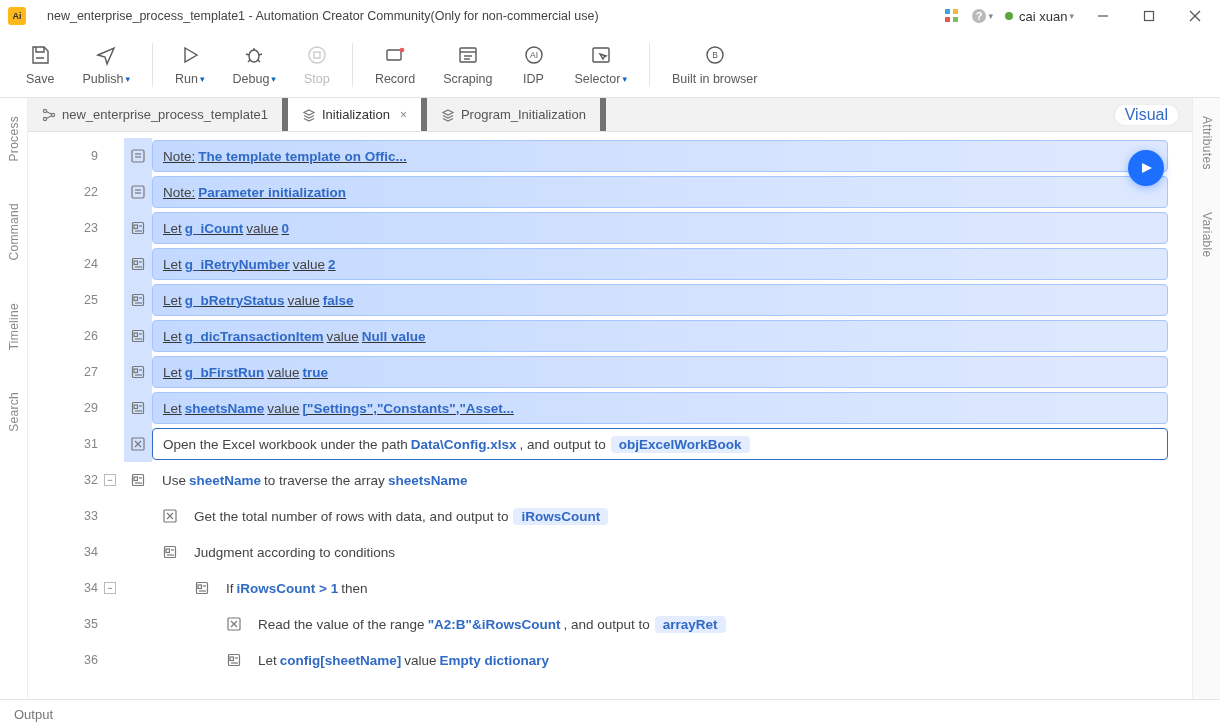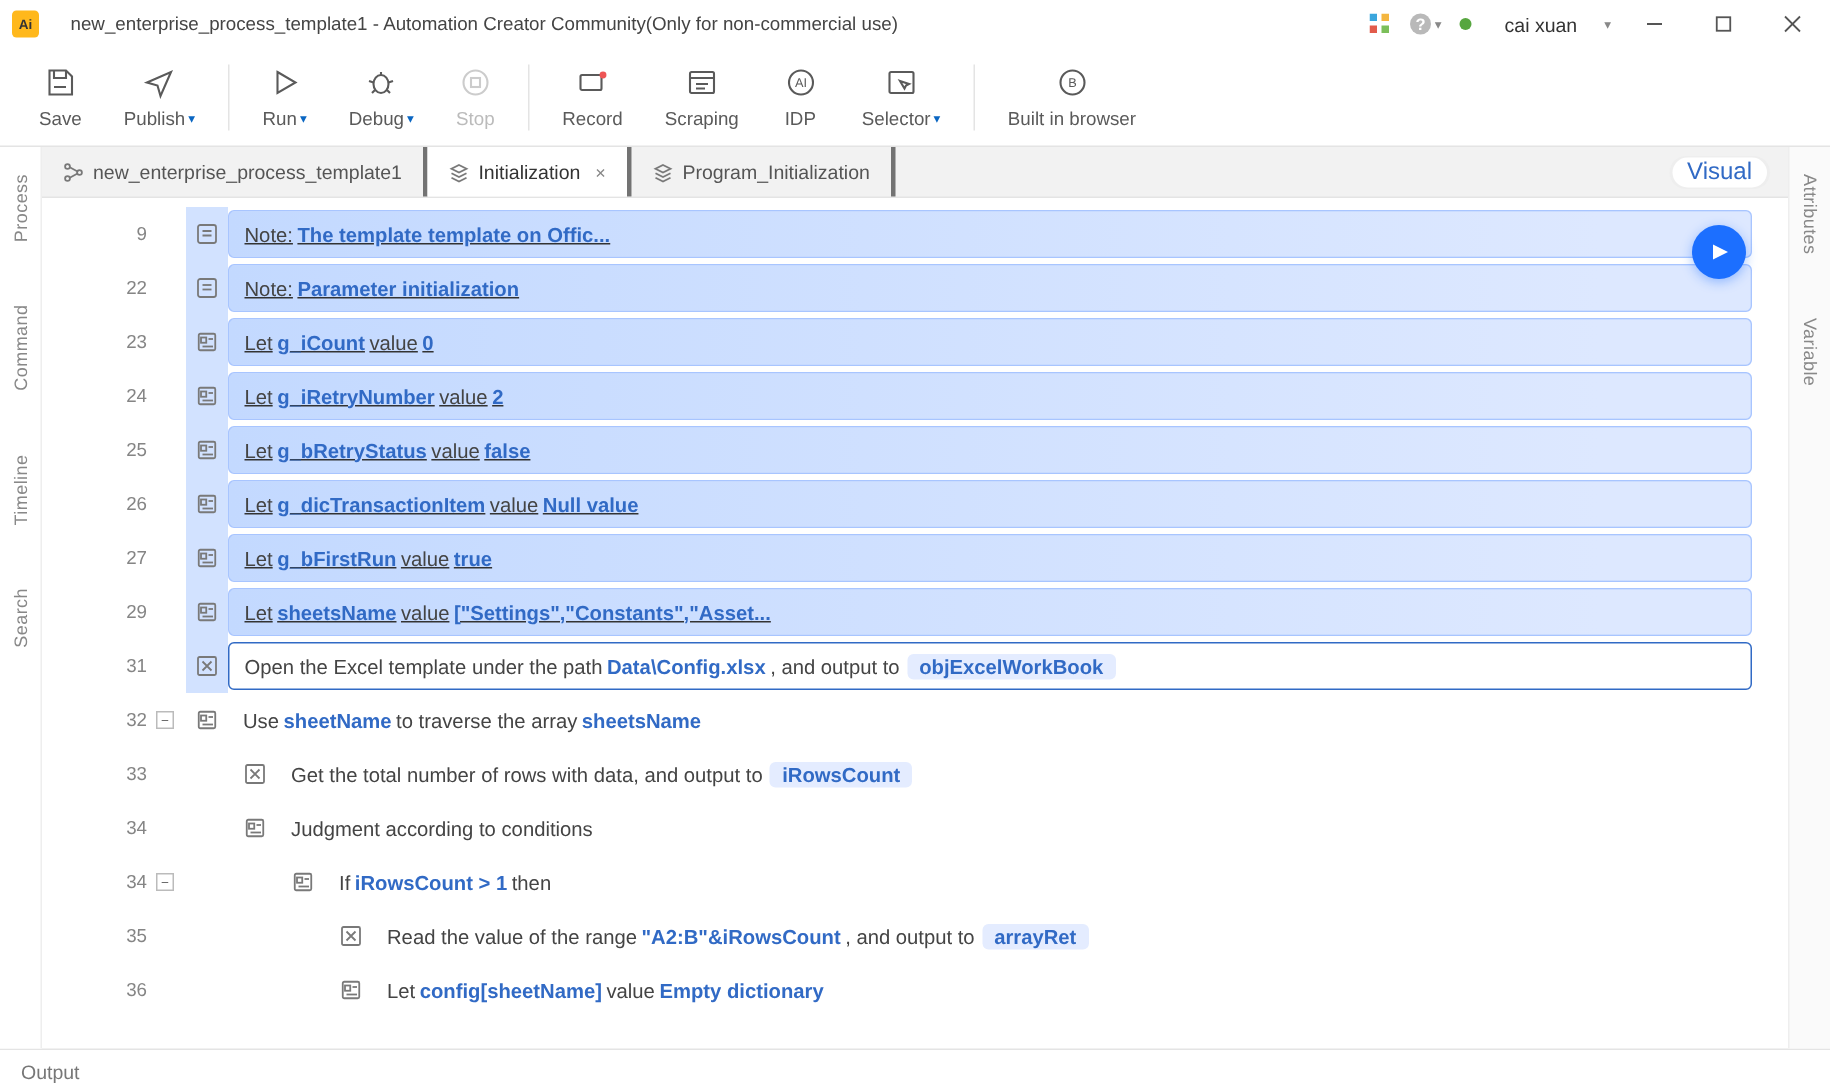--- a/index.html
+++ b/index.html
@@ -5,21 +5,21 @@
 * { margin: 0; padding: 0; box-sizing: border-box; }
 body { font-family: -apple-system, BlinkMacSystemFont, "Segoe UI", Arial, sans-serif; font-size: 13px; color: #333; background: #fff; width: 1220px; height: 728px; overflow: hidden; display: flex; flex-direction: column; }
 
 
 .titlebar { display: flex; align-items: center; height: 32px; padding: 0 8px; background: #fff; }
 .titlebar .app-icon { width: 18px; height: 18px; background: #ffb81c; border-radius: 3px; display: flex; align-items: center; justify-content: center; font-size: 9px; font-weight: bold; color: #333; margin-right: 8px; }
 .titlebar .title-text { flex: 1; color: #444; font-size: 12.5px; padding-left: 13px; }
 .titlebar .right-controls { display: flex; align-items: center; gap: 12px; }
 .titlebar .grid-icon svg { display: block; }
 .titlebar .help-wrap { display: flex; align-items: center; gap: 2px; color: #888; }
-.titlebar .user-wrap { display: flex; align-items: center; gap: 16px; }
+.titlebar .user-wrap { display: flex; align-items: center; gap: 0; }
 .titlebar .user-dot { width: 8px; height: 8px; border-radius: 50%; background: #57a63f; margin-right: 6px; }
 .titlebar .win-btn { width: 34px; height: 26px; display: flex; align-items: center; justify-content: center; color: #666; }
 
 
 .toolbar { display: flex; align-items: center; height: 66px; padding: 0 12px; border-bottom: 1px solid #e4e4e4; gap: 0; }
 .toolbar .tool-btn { display: flex; flex-direction: column; align-items: center; justify-content: center; padding: 4px 14px; gap: 6px; color: #5a5a5a; font-size: 12.5px; min-width: 54px; }
 .toolbar .tool-btn.disabled { color: #bbb; }
 .toolbar .tool-btn svg { display: block; }
 .toolbar .tool-label { display: flex; align-items: center; gap: 2px; }
 .toolbar .chev { font-size: 9px; color: #0a66c2; }
@@ -27,21 +27,21 @@
 
 
 .workarea { flex: 1; display: flex; min-height: 0; border-bottom: 1px solid #e4e4e4; }
 .siderail { width: 28px; background: #fff; border-right: 1px solid #eee; display: flex; flex-direction: column; align-items: center; padding-top: 12px; gap: 30px; }
 .siderail .rail-item { writing-mode: vertical-rl; transform: rotate(180deg); font-size: 12px; color: #888; letter-spacing: 0.3px; padding: 6px 0; }
 
 .center { flex: 1; display: flex; flex-direction: column; min-width: 0; }
 
 
 .tabsbar { display: flex; align-items: center; height: 34px; background: #f2f2f2; border-bottom: 1px solid #e4e4e4; position: relative; }
-.tabsbar .tab { display: flex; align-items: center; gap: 6px; padding: 0 14px; height: 100%; font-size: 13px; color: #555; border-right: 3px solid #737373; }
+.tabsbar .tab { display: flex; align-items: center; gap: 6px; padding: 0 14px; height: 100%; font-size: 13px; color: #555; border-right: 6px solid #737373; }
 .tabsbar .tab.active { background: #fff; color: #333; }
 .tabsbar .tab .stack-icon svg { display: block; }
 .tabsbar .tab .close-x { color: #888; font-size: 12px; margin-left: 4px; }
 .tabsbar .spacer { flex: 1; }
 .tabsbar .visual-toggle { margin-right: 12px; display: flex; align-items: center; background: #eee; border-radius: 12px; height: 22px; padding: 2px; }
 .tabsbar .visual-toggle .pill { background: #fff; border-radius: 10px; padding: 1px 10px; color: #316ac5; font-size: 16px; }
 
 
 .flowwrap { flex: 1; overflow: hidden; position: relative; }
 .flow-scroll { position: absolute; inset: 0; overflow-y: auto; padding: 6px 24px 6px 0; }
@@ -420,21 +420,21 @@
           <div class="row selected">
             <div class="gutter">31</div>
             <div class="indent" style="width: 14px;"></div>
             <div class="icon-box">
               <svg width="16" height="16">
                 <rect x="2" y="2" width="12" height="12" rx="1" class="ico-line"></rect>
                 <path class="ico-line" d="M5 5l6 6M11 5l-6 6"></path>
               </svg>
             </div>
             <div class="content">
-              <span class="txt">Open the Excel template under the path </span>
+              <span class="txt">Open the Excel workbook under the path </span>
               <span class="kw">Data\Config.xlsx</span>
               <span class="txt"> , and output to </span>
               <span class="chip">objExcelWorkBook</span>
             </div>
           </div>
           <div class="row normal">
             <div class="gutter">32<span class="collapse">−</span></div>
             <div class="indent" style="width: 14px;"></div>
             <div class="icon-box">
               <svg width="16" height="16">

